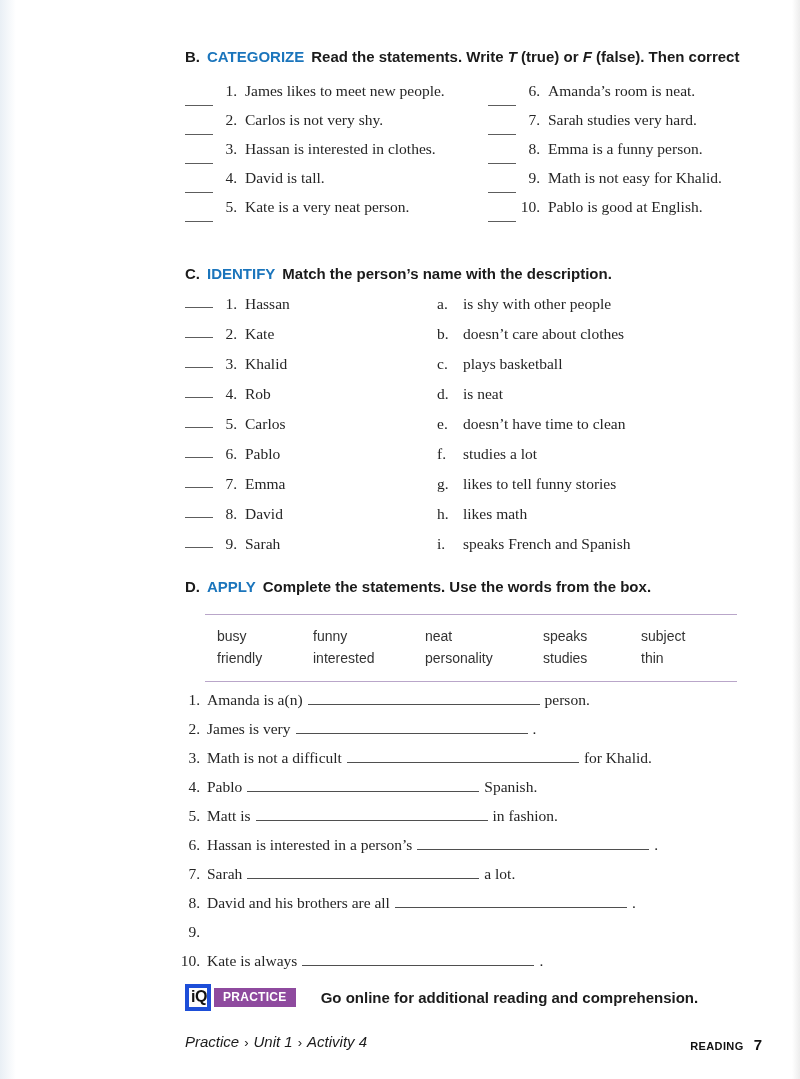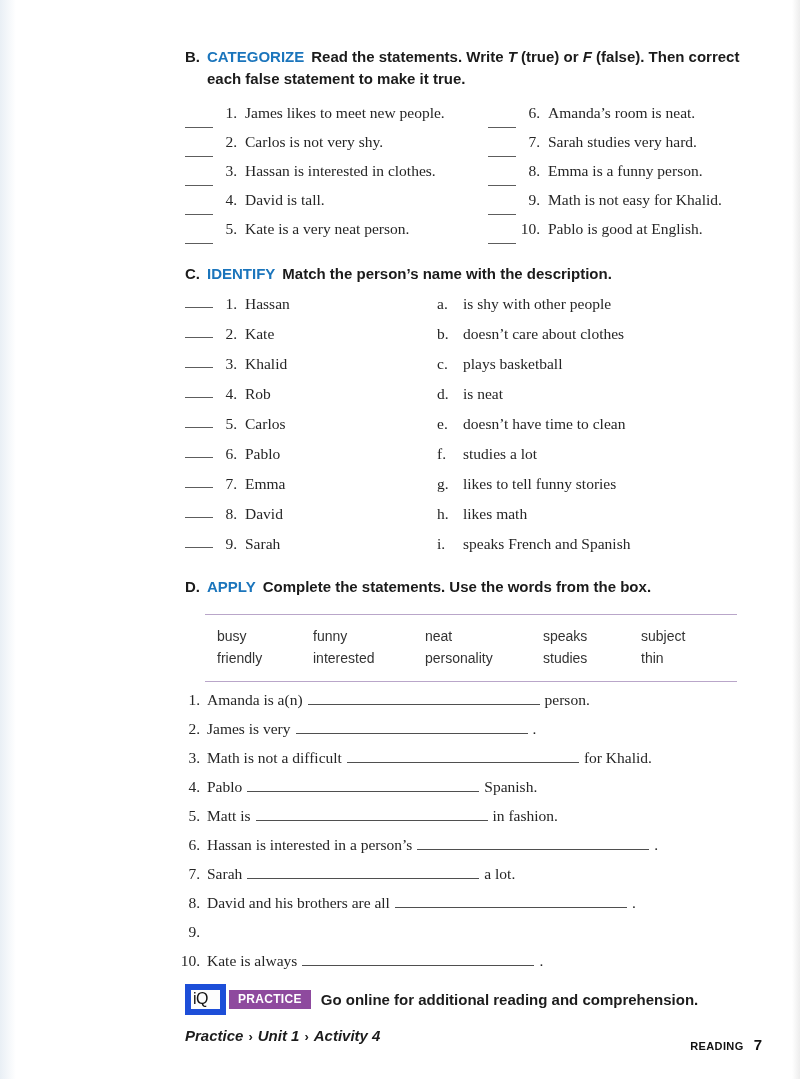--- a/index.html
+++ b/index.html
@@ -73,50 +73,50 @@
   .s-text { margin-left:7px; white-space:nowrap; }
   .s-blank {
     display:inline-block; width:232px;
     border-bottom:1px solid #4f4f4f; margin:0 5px;
   }
 
   
   #practice { position:absolute; left:185px; top:984px; width:560px; }
   .iq-row { display:flex; align-items:center; }
   .iq-logo {
-    font-weight:normal; font-size:16px; letter-spacing:-0.5px; color:#111;
-    border:6px solid #1d4ed8; padding:0 12px 1px 2px; background:#fdfdfd;
+    font-weight:bold; font-size:16px; letter-spacing:-0.5px; color:#111;
+    border:4px solid #1d4ed8; padding:0 0 1px 2px; background:#fdfdfd;
   }
   .practice-badge {
     background:#8e4a9e; color:#ffffff; font-weight:bold; font-size:12px;
     letter-spacing:0.3px; padding:2px 9px 3px 9px; margin-left:3px;
   }
-  .practice-text { font-weight:bold; font-size:15px; margin-left:10px; }
+  .practice-text { font-weight:bold; font-size:15px; margin-left:25px; }
   .practice-nav {
-    margin-top:12px; font-weight:bold; font-style:italic; font-size:15px;
+    margin-top:22px; font-weight:normal; font-style:italic; font-size:15px;
   }
   .nav-sep { font-style:normal; margin:0 5px; font-size:13px; }
 
   
   #pagefooter {
     position:absolute; right:38px; top:1036px;
     display:flex; align-items:baseline;
   }
   .footer-label { font-weight:bold; font-size:11px; letter-spacing:0.4px; color:#111; }
   .footer-page { font-weight:bold; font-size:15px; margin-left:10px; color:#111; }
 </style>
 </head>
 <body>
 
 <div class="edge-left"></div>
 <div class="edge-right"></div>
 
 <div class="section" id="sectionB">
   <div class="sec-header">
-    <span class="sec-letter">B.</span><span class="keyword">CATEGORIZE</span><span><span>Read the statements. Write</span> <i>T</i> <span>(true) or</span> <i>F</i> <span>(false). Then correct</span><br><span>each false statement to make it true.</span></span>
+    <span class="sec-letter">B.</span><span class="keyword">CATEGORIZE</span><span><span>Read the statements. Write</span> <i>T</i> <span>(true) or</span> <i>F</i> <span>(false). Then correct</span><br></span>
   </div>
   <div class="b-list">
     <div class="b-col1">
       <div class="row serif">
           <span class="blank"></span>
           <span class="num">1.</span>
           <span class="itext">James likes to meet new people.</span>
         </div>
       <div class="row serif">
           <span class="blank"></span>

